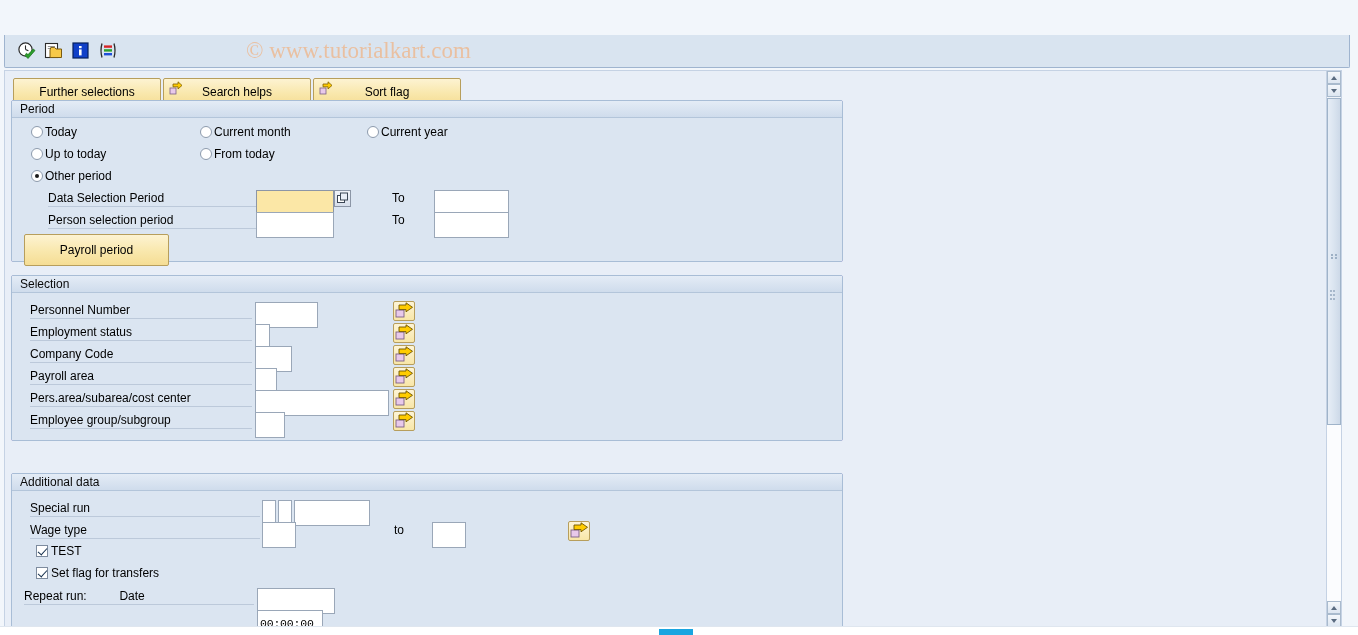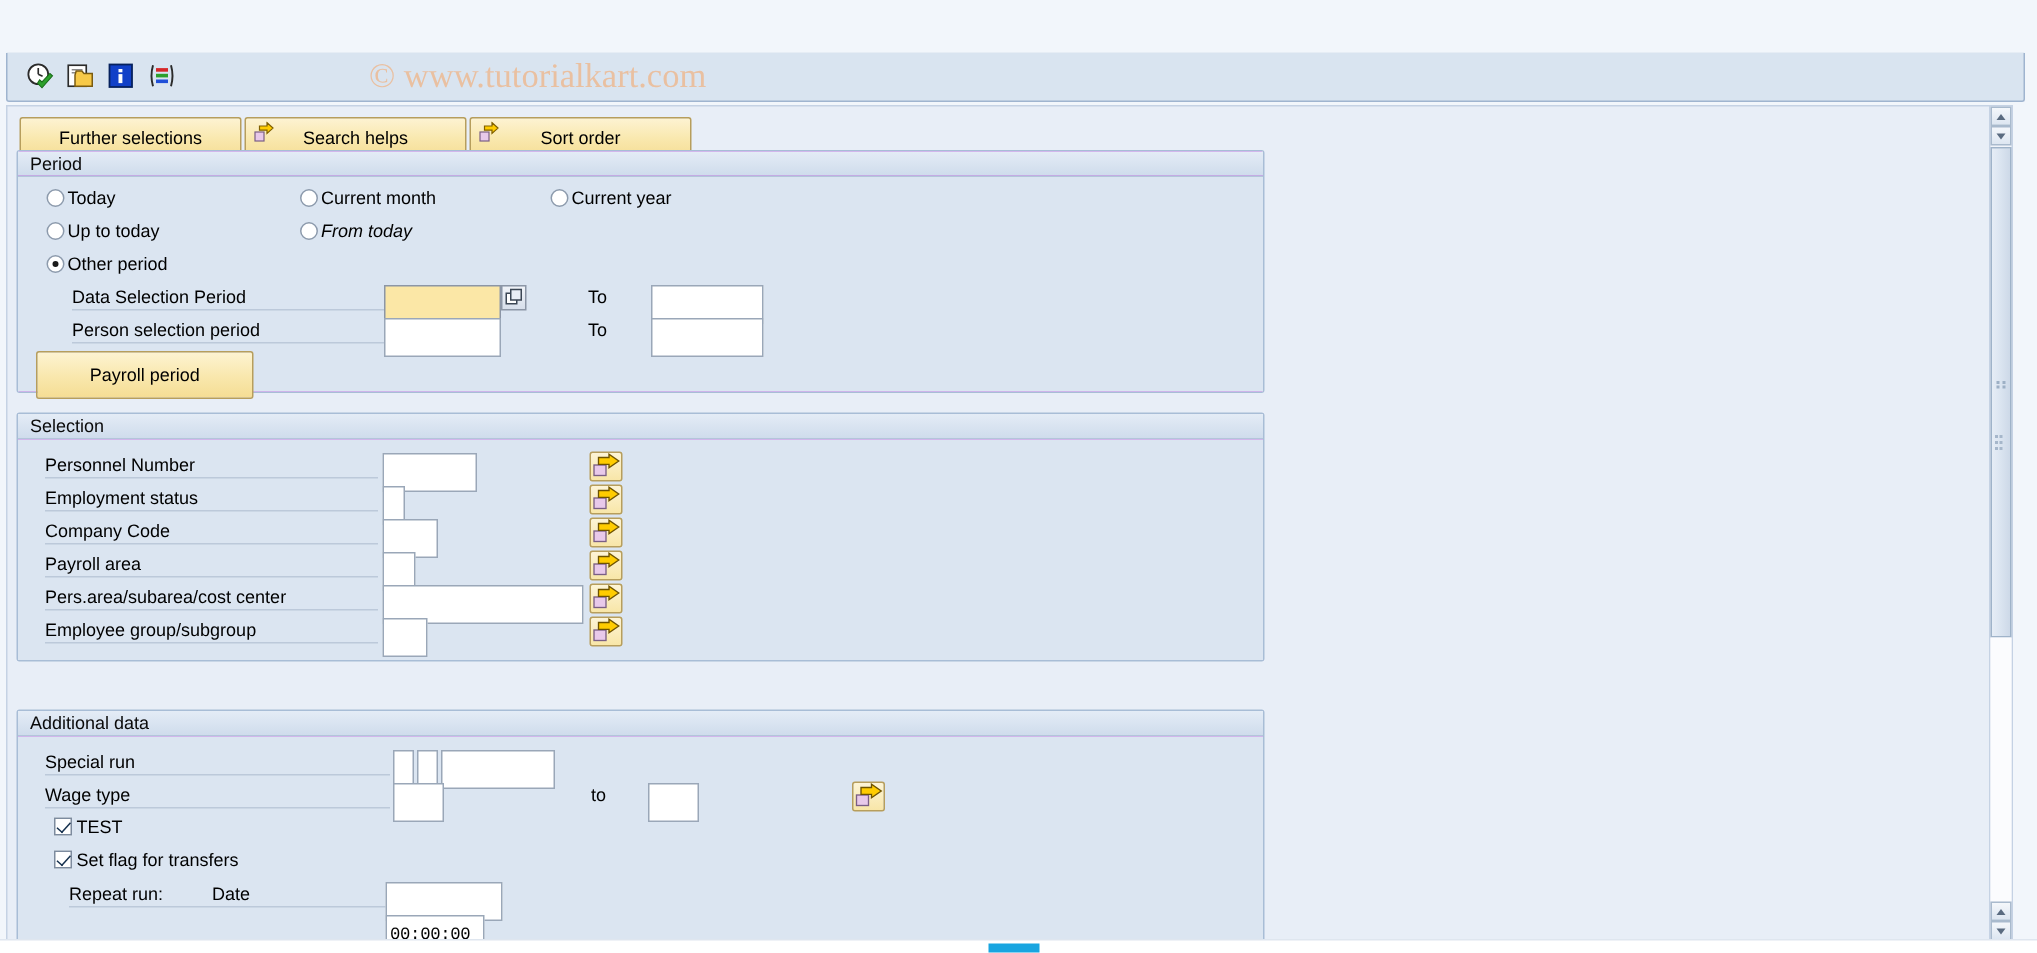--- a/index.html
+++ b/index.html
@@ -413,21 +413,21 @@
         <span class="lbl">Search helps</span>
       </div>
 
       <div class="sapbtn w3">
         <span class="arrow-mini">
           <svg width="14" height="14" viewBox="0 0 14 14">
             <rect x="1" y="7" width="6" height="6" fill="#e8c9ea" stroke="#7a5f85" stroke-width="0.8"></rect>
             <path d="M4 3 L9 3 L9 0.8 L13 4.4 L9 8 L9 5.8 L4 5.8 Z" fill="#ffcc00" stroke="#806000" stroke-width="0.8"></path>
           </svg>
         </span>
-        <span class="lbl">Sort order</span>
+        <span class="lbl">Sort flag</span>
       </div>
     </div>
 
     <div class="groupbox" style="left:6px; top:29px; width:832px; height:162px;">
       <div class="group-header">Period</div>
       <div class="group-body">
 
         <div class="radio-item" style="left:19px; top:7px;">
           <span class="radio-dot"></span>
           <span>Today</span>
@@ -438,21 +438,21 @@
         </div>
         <div class="radio-item" style="left:355px; top:7px;">
           <span class="radio-dot"></span>
           <span>Current year</span>
         </div>
 
         <div class="radio-item" style="left:19px; top:29px;">
           <span class="radio-dot"></span>
           <span>Up to today</span>
         </div>
-        <div class="radio-item" style="left:188px; top:29px;font-style:italic;">
+        <div class="radio-item" style="left:188px; top:29px;">
           <span class="radio-dot"></span>
           <span>From today</span>
         </div>
 
         <div class="radio-item" style="left:19px; top:51px;">
           <span class="radio-dot on"></span>
           <span>Other period</span>
         </div>
 
         <div class="flabel" style="left:36px; top:72px; width:210px;">Data Selection Period</div>
@@ -561,21 +561,21 @@
 
         <div class="cb-item" style="left:24px; top:53px;">
           <span class="cb-box on"></span>
           <span>TEST</span>
         </div>
         <div class="cb-item" style="left:24px; top:75px;">
           <span class="cb-box on"></span>
           <span>Set flag for transfers</span>
         </div>
 
-        <div class="flabel" style="left:34px; top:97px; width:230px;">
+        <div class="flabel" style="left:12px; top:97px; width:230px;">
           <span>Repeat run:</span>
           <span style="display:inline-block; width:26px;"></span>
           <span>Date</span>
         </div>
         <input class="finput" style="left: 245px; top: 97px; width: 78px;" value="">
 
         <input class="finput mono" style="left: 245px; top: 119px; width: 66px;" value="00:00:00">
 
       </div>
     </div>

